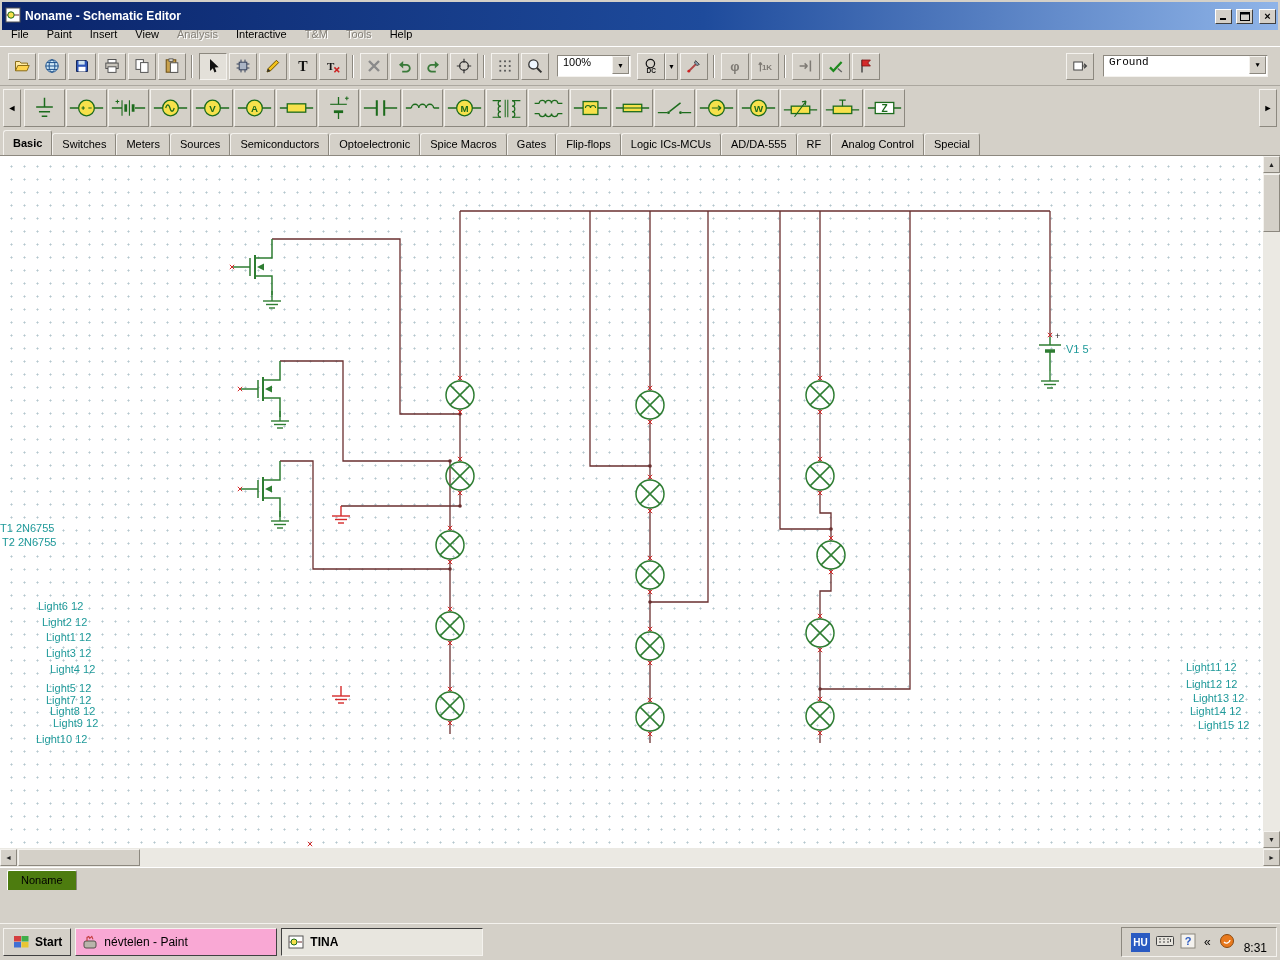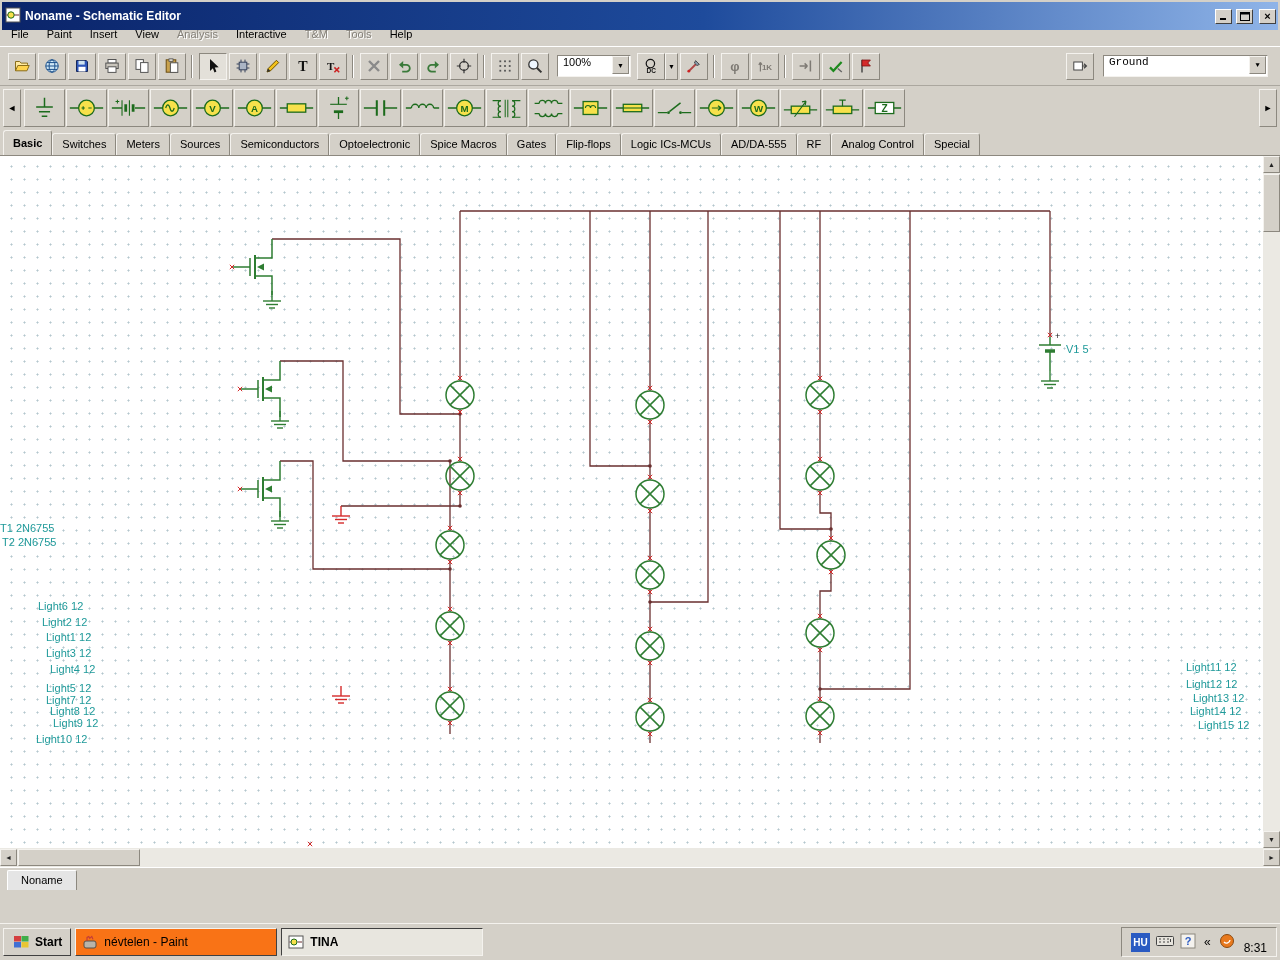--- a/index.html
+++ b/index.html
@@ -60,35 +60,35 @@
     display:flex;align-items:center;justify-content:center;font-size:7px;color:#222;flex:0 0 auto;}
   .vthumb{width:17px;height:58px;background:#d4d0c8;border:1px solid;border-color:#f4f2ee #8c887f #8c887f #f4f2ee;margin-top:1px;flex:0 0 auto;}
   .vspacer,.hspacer{flex:1;}
 
   .hscroll{position:absolute;top:848px;left:0;width:1280px;height:19px;background:#ebe9e3;display:flex;align-items:center;}
   .hscroll .scroll-btn{height:17px;}
   .hthumb{width:122px;height:17px;background:#d4d0c8;border:1px solid;border-color:#f4f2ee #8c887f #8c887f #f4f2ee;margin-left:1px;}
 
   .doctabs{position:absolute;top:867px;left:0;width:100%;height:23px;background:#d4d0c8;border-top:1px solid #fff;
     display:flex;align-items:flex-end;padding-left:7px;}
-  .doc-tab{height:20px;line-height:18px;padding:0 13px;background:#e5e5e5;border:1px solid #8c887f;border-bottom:none;
+  .doc-tab{height:20px;line-height:18px;padding:0 13px;background:#4d7c0f;border:1px solid #8c887f;border-bottom:none;
     border-top-color:#fff;border-left-color:#fff;border-radius:2px 2px 0 0;}
 
   .statusbar{position:absolute;top:928px;left:0;width:100%;height:33px;background:#d4d0c8;border-top:1px solid #fff;
     display:flex;align-items:flex-start;padding:0 0;}
   .sb-btn{height:26px;min-width:32px;padding:0 7px;display:flex;align-items:center;justify-content:center;background:#d4d0c8;
     border:1px solid;border-color:#f4f2ee #8c887f #8c887f #f4f2ee;margin-right:3px;}
   .sb-coords{margin-left:auto;width:132px;height:24px;line-height:22px;padding-left:7px;
     border:1px solid;border-color:#8c887f #f4f2ee #f4f2ee #8c887f;}
 
   .taskbar{position:absolute;top:923px;left:0;width:100%;height:37px;background:#d4d0c8;border-top:1px solid #f4f2ee;
     display:flex;align-items:center;padding:2px 3px;gap:4px;}
   .start-btn{height:28px;padding:0 8px;display:flex;align-items:center;gap:5px;font-weight:bold;font-size:12px;
     background:#d4d0c8;border:1px solid;border-color:#f4f2ee #404040 #404040 #f4f2ee;}
-  .task-btn{width:202px;height:28px;display:flex;align-items:center;gap:6px;padding:0 6px;background:#f97316;
+  .task-btn{width:202px;height:28px;display:flex;align-items:center;gap:6px;padding:0 6px;background:#f9a8d4;
     border:1px solid;border-color:#f4f2ee #404040 #404040 #f4f2ee;white-space:nowrap;overflow:hidden;font-size:12px;}
   .task-btn.active{border-color:#404040 #f4f2ee #f4f2ee #404040;background:#e8e6df;font-weight:bold;}
   .task-icon{display:flex;align-items:center;}
   .tray{margin-left:auto;height:30px;display:flex;align-items:center;gap:6px;padding:0 9px;
     border:1px solid;border-color:#8c887f #f4f2ee #f4f2ee #8c887f;}
   .kbd-ind{width:19px;height:19px;background:#2a5ac2;color:#fff;font-size:10px;font-weight:bold;
     display:flex;align-items:center;justify-content:center;}
   .tray-chevron{font-size:12px;padding:0 2px;}
   .tray-clock{font-size:12px;padding-left:3px;margin-top:11px;}
 </style>

